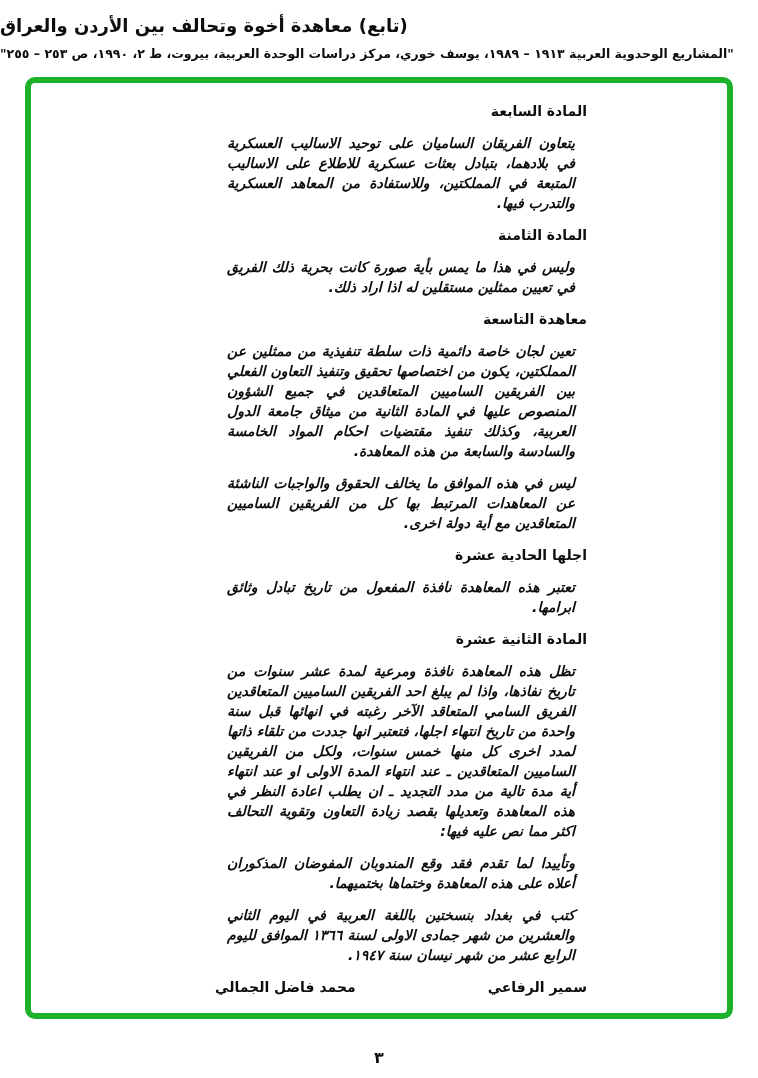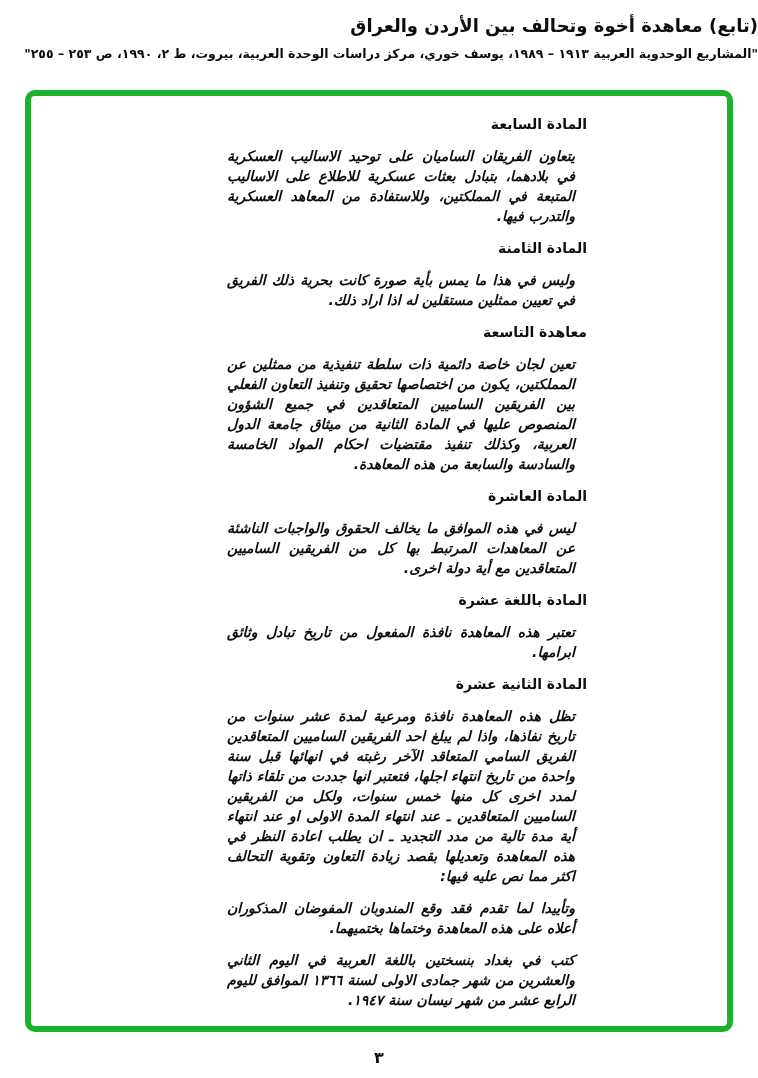--- a/index.html
+++ b/index.html
@@ -17,40 +17,40 @@
     position: relative;
     width: 758px;
     height: 1078px;
     background: #ffffff;
   }
   .header {
     position: absolute;
     top: 14px;
     left: 0;
     width: 758px;
-    text-align: right;
+    text-align: left;
     direction: rtl;
   }
   .doc-title {
     font-size: 18px;
     font-weight: 700;
     line-height: 24px;
     white-space: nowrap;
   }
   .doc-citation {
     margin-top: 8px;
     font-size: 12.5px;
     font-weight: 700;
     line-height: 16px;
     white-space: nowrap;
   }
   .frame {
     position: absolute;
     left: 25px;
-    top: 90px;
+    top: 77px;
     width: 708px;
     height: 942px;
     box-sizing: border-box;
     border: 6px solid #1cb22b;
     border-radius: 10px;
     overflow: hidden;
     background: #ffffff;
   }
   .content {
     position: absolute;
@@ -111,26 +111,25 @@
         <div class="article-heading">المادة الثامنة</div>
         <p>وليس في هذا ما يمس بأية صورة كانت بحرية ذلك الفريق في تعيين ممثلين مستقلين له اذا اراد ذلك.</p>
       </div>
 
       <div>
         <div class="article-heading">معاهدة التاسعة</div>
         <p>تعين لجان خاصة دائمية ذات سلطة تنفيذية من ممثلين عن المملكتين، يكون من اختصاصها تحقيق وتنفيذ التعاون الفعلي بين الفريقين الساميين المتعاقدين في جميع الشؤون المنصوص عليها في المادة الثانية من ميثاق جامعة الدول العربية، وكذلك تنفيذ مقتضيات احكام المواد الخامسة والسادسة والسابعة من هذه المعاهدة.</p>
       </div>
 
       <div>
-        <div class="article-heading">المادة العاشرة</div>
         <p>ليس في هذه الموافق ما يخالف الحقوق والواجبات الناشئة عن المعاهدات المرتبط بها كل من الفريقين الساميين المتعاقدين مع أية دولة اخرى.</p>
       </div>
 
       <div>
-        <div class="article-heading">المادة باللغة عشرة</div>
+        <div class="article-heading">اجلها الحادية عشرة</div>
         <p>تعتبر هذه المعاهدة نافذة المفعول من تاريخ تبادل وثائق ابرامها.</p>
       </div>
 
       <div>
         <div class="article-heading">المادة الثانية عشرة</div>
         <p>تظل هذه المعاهدة نافذة ومرعية لمدة عشر سنوات من تاريخ نفاذها، واذا لم يبلغ احد الفريقين الساميين المتعاقدين الفريق السامي المتعاقد الآخر رغبته في انهائها قبل سنة واحدة من تاريخ انتهاء اجلها، فتعتبر انها جددت من تلقاء ذاتها لمدد اخرى كل منها خمس سنوات، ولكل من الفريقين الساميين المتعاقدين ـ عند انتهاء المدة الاولى او عند انتهاء أية مدة تالية من مدد التجديد ـ ان يطلب اعادة النظر في هذه المعاهدة وتعديلها بقصد زيادة التعاون وتقوية التحالف اكثر مما نص عليه فيها:</p>
         <p>وتأييدا لما تقدم فقد وقع المندوبان المفوضان المذكوران أعلاه على هذه المعاهدة وختماها بختميهما.</p>
         <p>كتب في بغداد بنسختين باللغة العربية في اليوم الثاني والعشرين من شهر جمادى الاولى لسنة ١٣٦٦ الموافق لليوم الرابع عشر من شهر نيسان سنة ١٩٤٧.</p>
       </div>
 

